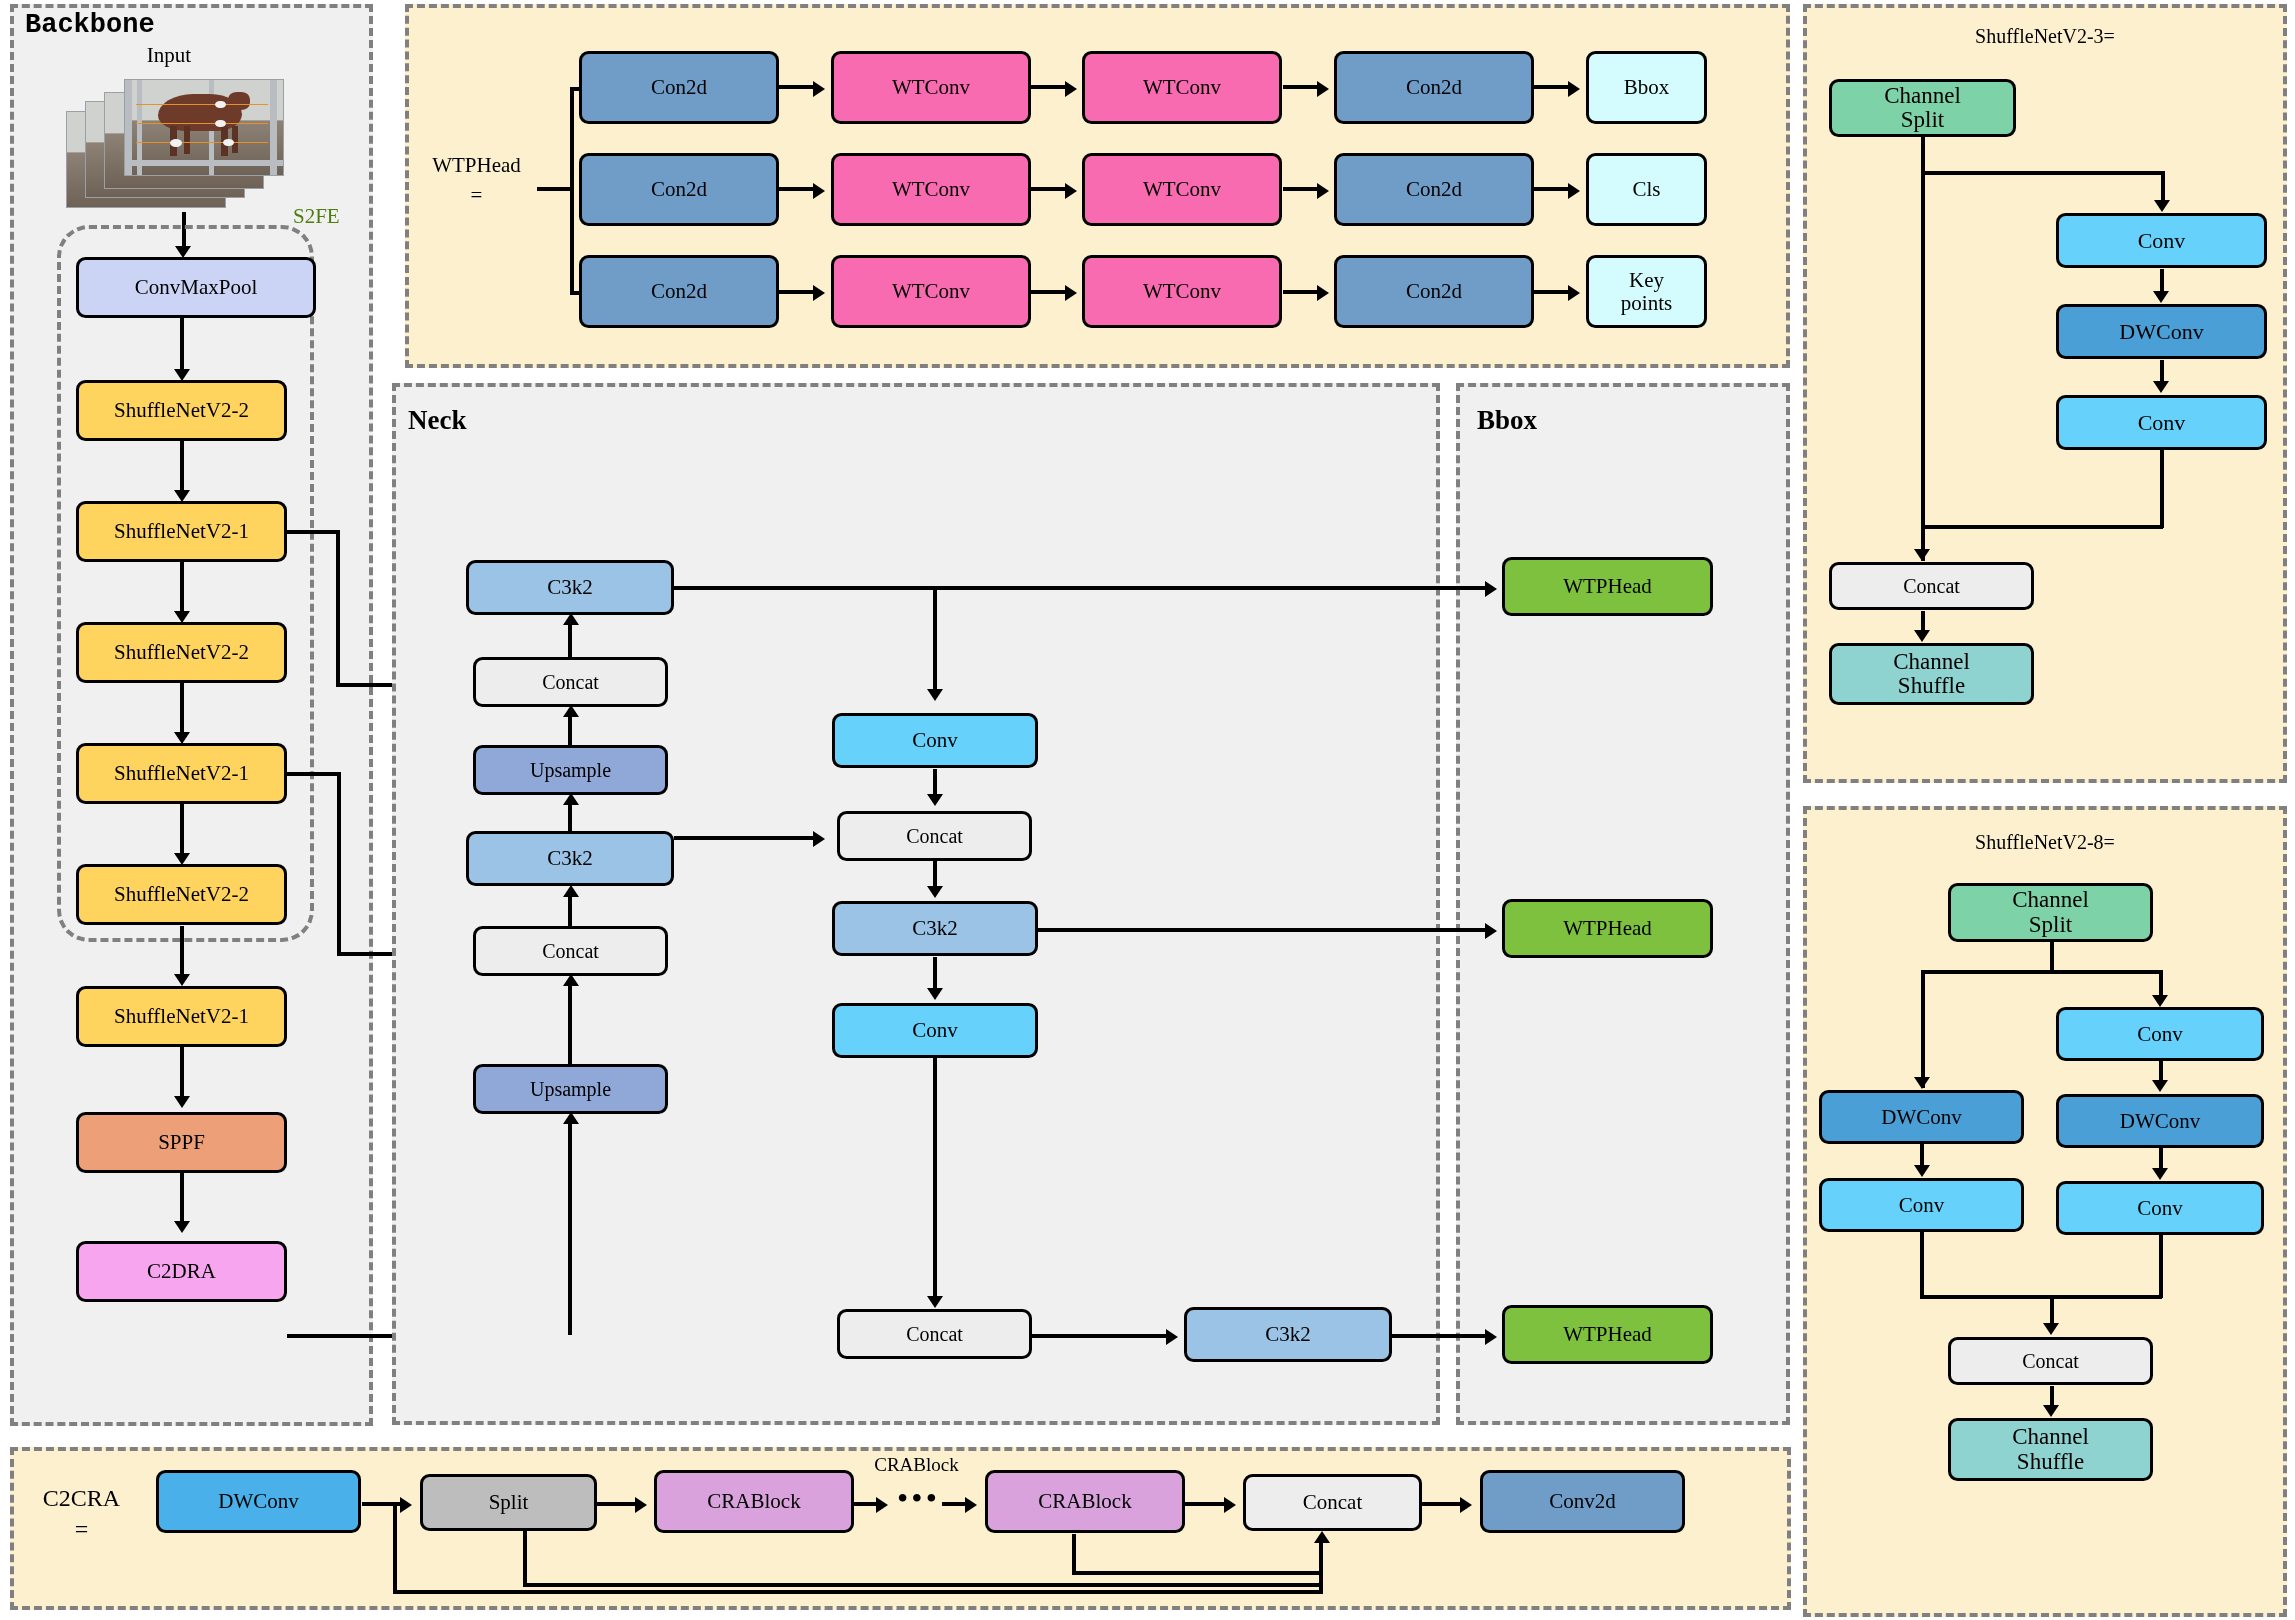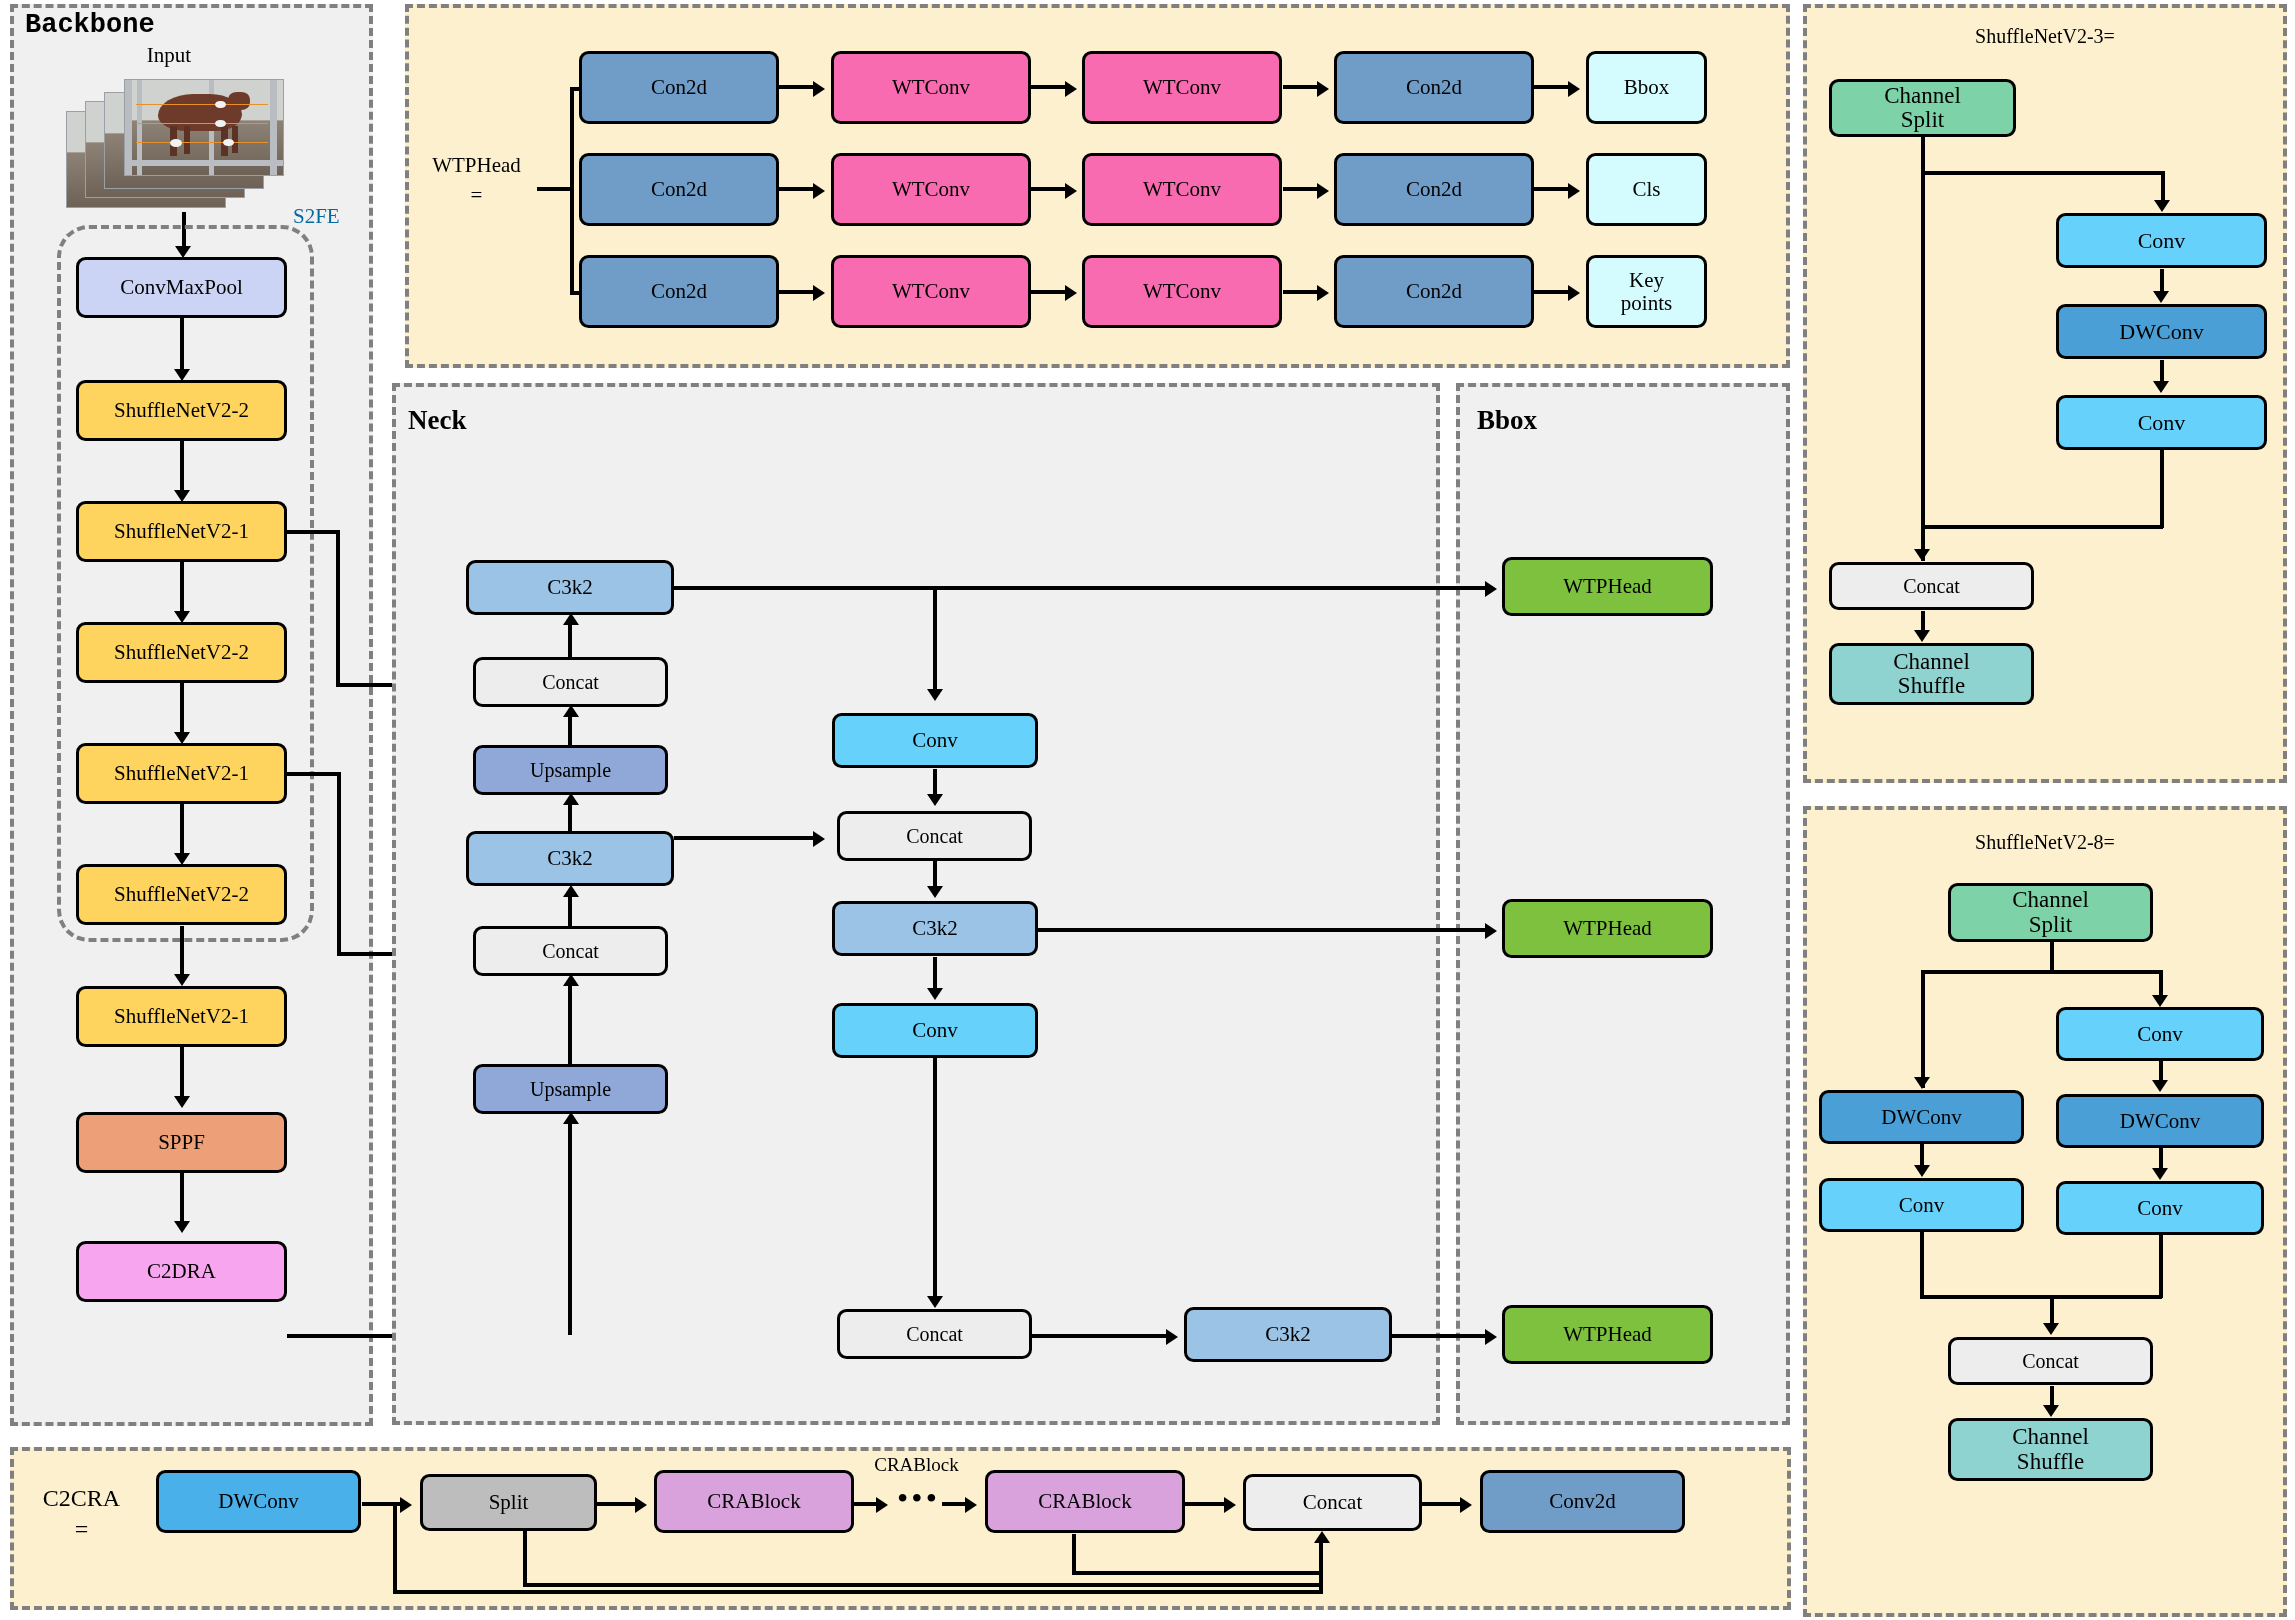--- a/index.html
+++ b/index.html
@@ -11,21 +11,21 @@
   .panel-grey{background:#f0f0f0;}
   .panel-cream{background:#fdf0cf;}
 
   .panel-title{position:absolute;font-weight:bold;font-size:27px;color:#000;
     font-family:"Liberation Serif", serif;letter-spacing:0px;}
   .plain-title{position:absolute;font-size:21px;color:#000;text-align:center;
     font-family:"Liberation Serif", serif;}
 
   
   .subgroup{position:absolute;border:4.7px dashed #808080;border-radius:32px;box-sizing:border-box;background:transparent;}
-  .subgroup-label{position:absolute;font-size:21px;color:#0369a1;}
+  .subgroup-label{position:absolute;font-size:21px;color:#4d7c0f;}
 
   
   .blk{position:absolute;box-sizing:border-box;border:3.7px solid #000;border-radius:9.5px;
        display:flex;align-items:center;justify-content:center;text-align:center;
        font-family:"Liberation Serif", serif;color:#000;line-height:1.05;}
 
   .c-lavender {background:#ccd4f5;}
   .c-yellow   {background:#ffd45e;}
   .c-orange   {background:#eda077;}
   .c-magenta  {background:#f8a5f0;}
@@ -100,21 +100,21 @@
       <div class="kp" style="left:98px;top:59px;width:10.5px;height:7.4px;"></div>
     </div>
   </div>
 
   <div class="ln lnv" style="left:182px;top:212px;height:41px;"></div>
   <div class="ar ar-d" style="left:175px;top:246px;"></div>
 
   <div class="subgroup" style="left:57px;top:225px;width:257px;height:717px;"></div>
   <div class="subgroup-label" style="left:293px;top:204px;">S2FE</div>
 
-  <div class="blk c-lavender" style="left:76px;top:257px;width:211px;height:61px;font-size:21px;">
+  <div class="blk c-lavender" style="left:76px;top:257px;width:240px;height:61px;font-size:21px;">
     <span>ConvMaxPool</span>
     </div>
   <div class="ln lnv" style="left:180px;top:318px;height:59px;"></div>
   <div class="ar ar-d" style="left:174px;top:369px;"></div>
 
   <div class="blk c-yellow" style="left:76px;top:380px;width:211px;height:61px;font-size:21px;">
     <span>ShuffleNetV2-2</span>
     </div>
   <div class="ln lnv" style="left:180px;top:441px;height:57px;"></div>
   <div class="ar ar-d" style="left:174px;top:490px;"></div>

